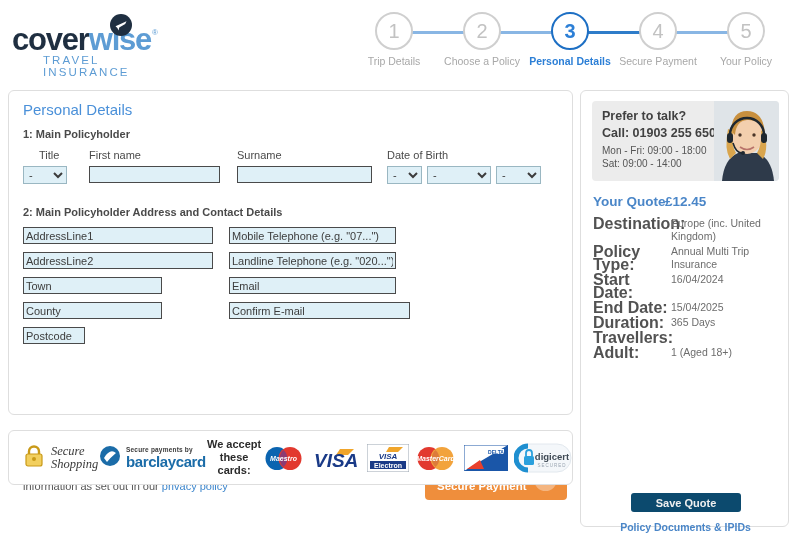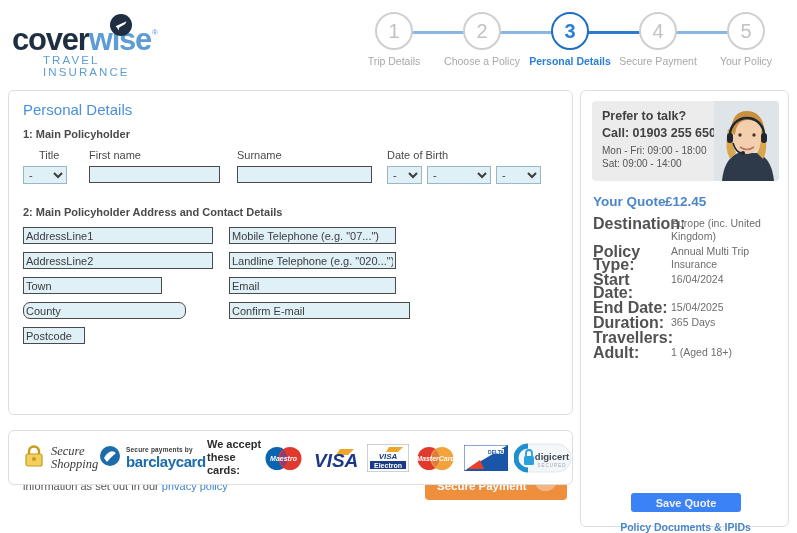--- a/index.html
+++ b/index.html
@@ -88,21 +88,21 @@
   
   #trust-bar {
     position: absolute; left: 8px; top: 430px; width: 565px; height: 55px;
     background: #fff; border: 1px solid #dedede; border-radius: 6px;
   }
   .tb-item { position: absolute; top: 0; height: 53px; display: flex; align-items: center; }
   .secure-shop-txt { font-family: "Liberation Serif", serif; font-style: italic;
                      font-size: 12.5px; color: #3a3a3a; line-height: 13px; }
   .barclay-top { font-size: 6.5px; color: #3a3a3a; font-weight: bold; letter-spacing: .2px; }
   .barclay-main { font-size: 15px; color: #1b6ca8; font-weight: bold; letter-spacing: -.4px; }
-  .accept-txt { font-size: 11px; font-weight: bold; color: #2b2b2b; line-height: 13px; text-align: left; }
+  .accept-txt { font-size: 11px; font-weight: bold; color: #2b2b2b; line-height: 13px; text-align: center; }
 
   .logo-box { position: absolute; top: 13px; }
 
   
   #sidebar {
     position: absolute; left: 580px; top: 90px; width: 209px; height: 437px;
     background: #fff; border: 1px solid #dedede; border-radius: 6px;
   }
   #talk-box {
     position: absolute; left: 11px; top: 10px; width: 187px; height: 80px;
@@ -120,21 +120,21 @@
                  font-weight: bold; color: #4a86c8; }
 
   #quote-table { position: absolute; left: 12px; top: 126px; width: 186px; }
   #quote-table .row { display: flex; margin-bottom: 2px; }
   #quote-table .k { width: 78px; flex: none; font-size: 16px; font-weight: bold;
                     color: #525252; line-height: 13px; }
   #quote-table .v { font-size: 10.5px; color: #6d6d6d; line-height: 13px; }
 
   #save-quote {
     position: absolute; left: 50px; top: 402px; width: 110px; height: 19px;
-    background: #3b82f6; border: none; border-radius: 3px; color: #f0f0f0;
+    background: #0c4a6e; border: none; border-radius: 3px; color: #f0f0f0;
     font-size: 11px; font-weight: bold; cursor: pointer;
     font-family: "Liberation Sans", sans-serif;
   }
   #side-links { position: absolute; left: 8px; top: 430px; width: 193px; text-align: center; }
   #side-links a { display: block; color: #4a86c8; font-size: 10.5px; font-weight: bold;
                   text-decoration: none; line-height: 13px; margin-bottom: 7px; }
 </style>
 </head>
 <body>
 
@@ -209,21 +209,21 @@
     </select>
     <select class="sel" style="left:487px;top:75px;width:45px;">
       <option>-</option>
     </select>
 
     <div class="section-head" style="left:14px;top:115px;">2: Main Policyholder Address and Contact Details</div>
 
     <input class="txt" type="text" style="left: 14px; top: 136px; width: 190px;" placeholder="AddressLine1">
     <input class="txt" type="text" style="left: 14px; top: 161px; width: 190px;" placeholder="AddressLine2">
     <input class="txt" type="text" style="left: 14px; top: 186px; width: 139px;" placeholder="Town">
-    <input class="txt" type="text" style="left: 14px; top: 211px; width: 163px; border-radius: 7px;" placeholder="County">
+    <input class="txt" type="text" style="left: 14px; top: 211px; width: 139px;" placeholder="County">
     <input class="txt" type="text" style="left: 14px; top: 236px; width: 62px;" placeholder="Postcode">
 
     <input class="txt" type="text" style="left: 220px; top: 136px; width: 167px;" placeholder="Mobile Telephone (e.g. &quot;07...&quot;)">
     <input class="txt" type="text" style="left: 220px; top: 161px; width: 167px;" placeholder="Landline Telephone (e.g. &quot;020...&quot;)">
     <input class="txt" type="text" style="left: 220px; top: 186px; width: 167px;" placeholder="Email">
     <input class="txt" type="text" style="left: 220px; top: 211px; width: 181px;" placeholder="Confirm E-mail">
 
     <div id="agree-text">
       <span>By clicking 'Proceed to Secure Payment' you agree to the use of your information as set out in our </span><a href="#">privacy policy</a>
     </div>

